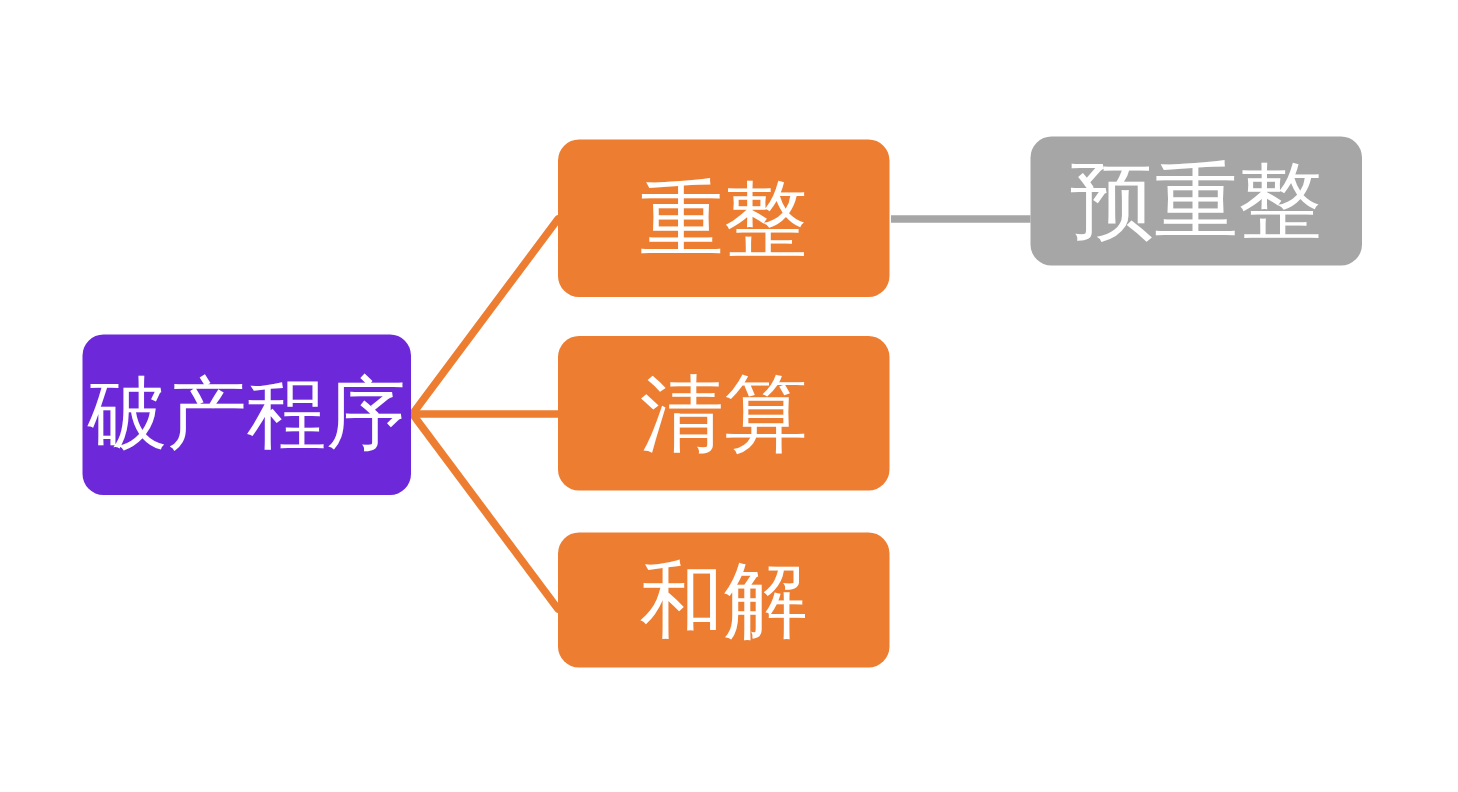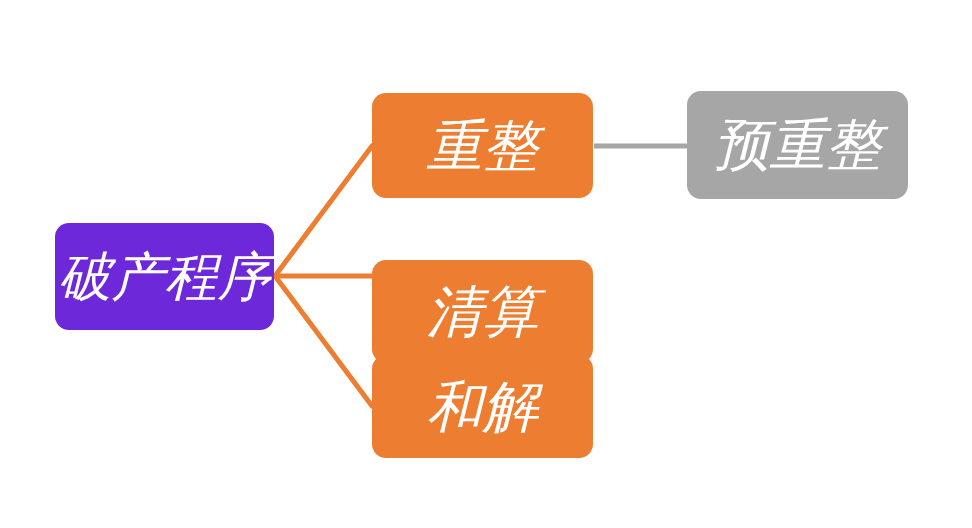--- a/index.html
+++ b/index.html
@@ -19,40 +19,39 @@
   .node {
     position: absolute;
     display: flex;
     align-items: center;
     justify-content: center;
     color: #ffffff;
     border-radius: 14px;
     line-height: 1;
     white-space: nowrap;
     user-select: none;
-    font-style: italic;
   }
   .node-root {
     left: 55px; top: 223px;
     width: 219px; height: 107px;
     background: #6d28d9;
     font-size: 53px;
   }
   .node-child {
     left: 372px;
     width: 221px;
     background: #ED7D31;
     font-size: 56px;
   }
   .node-child-1 { top: 93px;  height: 105px; }
-  .node-child-2 { top: 224px; height: 103px; margin-top: 36px; }
-  .node-child-3 { top: 355px; height: 103px; justify-content: center; }
+  .node-child-2 { top: 224px; height: 103px; }
+  .node-child-3 { top: 355px; height: 90px; justify-content: center; }
   .node-sub {
     left: 687px; top: 91px;
-    width: 221px; height: 108px;
+    width: 221px; height: 86px;
     background: #A6A6A6;
     font-size: 56px;
   }
 </style>
 </head>
 <body>
 
 <div class="canvas">
 
   <svg class="connectors" width="972" height="528" viewBox="0 0 972 528" xmlns="http://www.w3.org/2000/svg">

